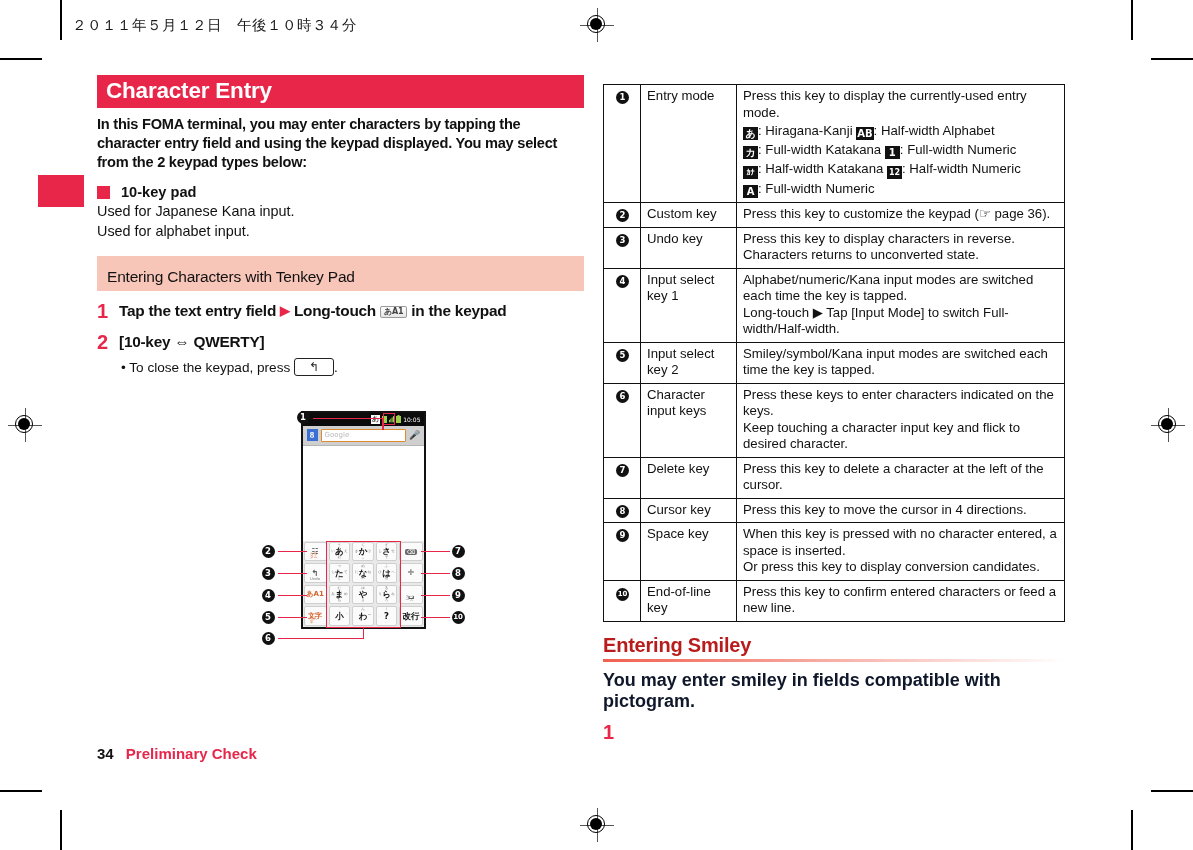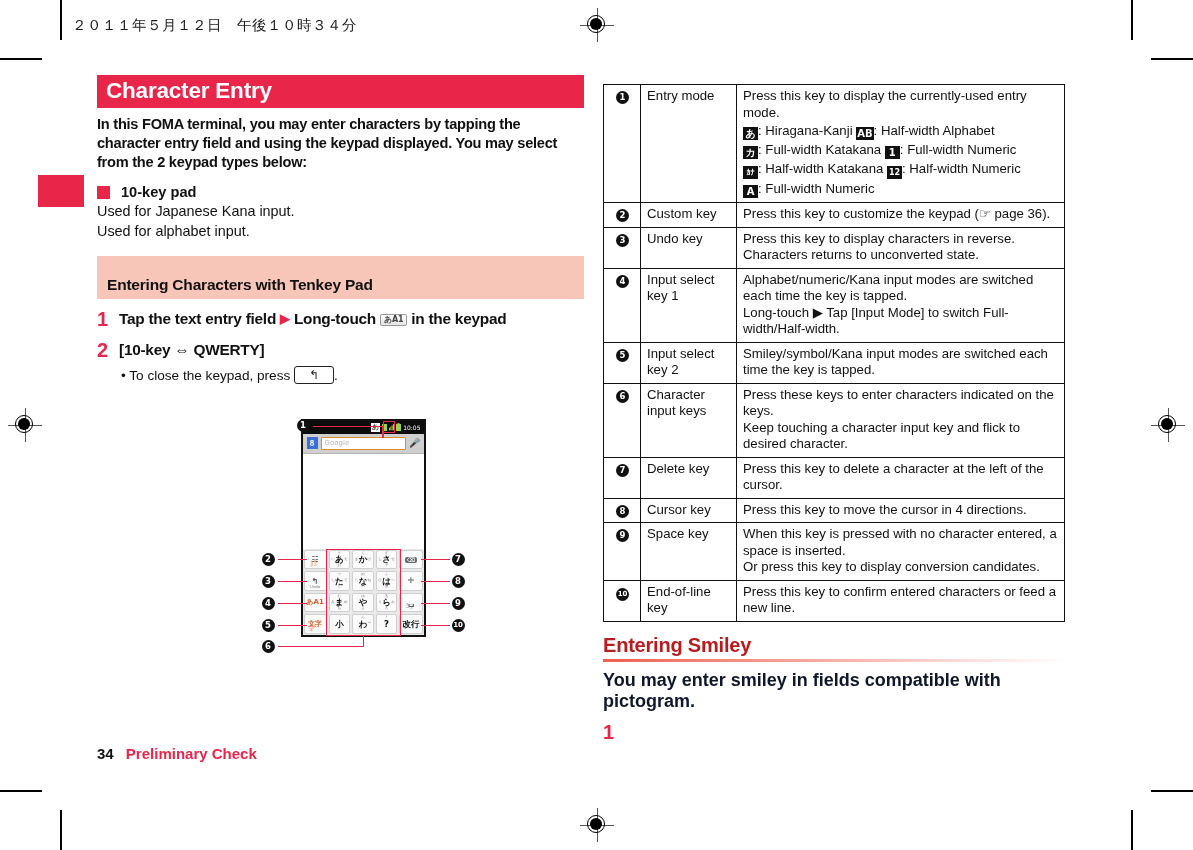--- a/index.html
+++ b/index.html
@@ -86,22 +86,22 @@
     margin-right: 11px; flex: 0 0 auto;
   }
   .sub-note {
     font-size: 14.4px; color: #111; margin-top: 2px; line-height:1.25;
   }
 
   .h2bar {
     background: #f8c6b9;
     color: #111;
     font-size: 15.5px;
-    font-weight: bold;
-    padding: 20px 0 5px 10px;
+    font-weight: normal;
+    padding: 12px 0 5px 10px;
     margin-top: 16px;
     letter-spacing: -0.2px;
   }
 
   
   .step { display: flex; margin-top: 10px; }
   .step .num {
     color: #e8264a; font-weight: bold; font-size: 20px;
     width: 22px; flex: 0 0 auto; line-height: 1.05;
   }

